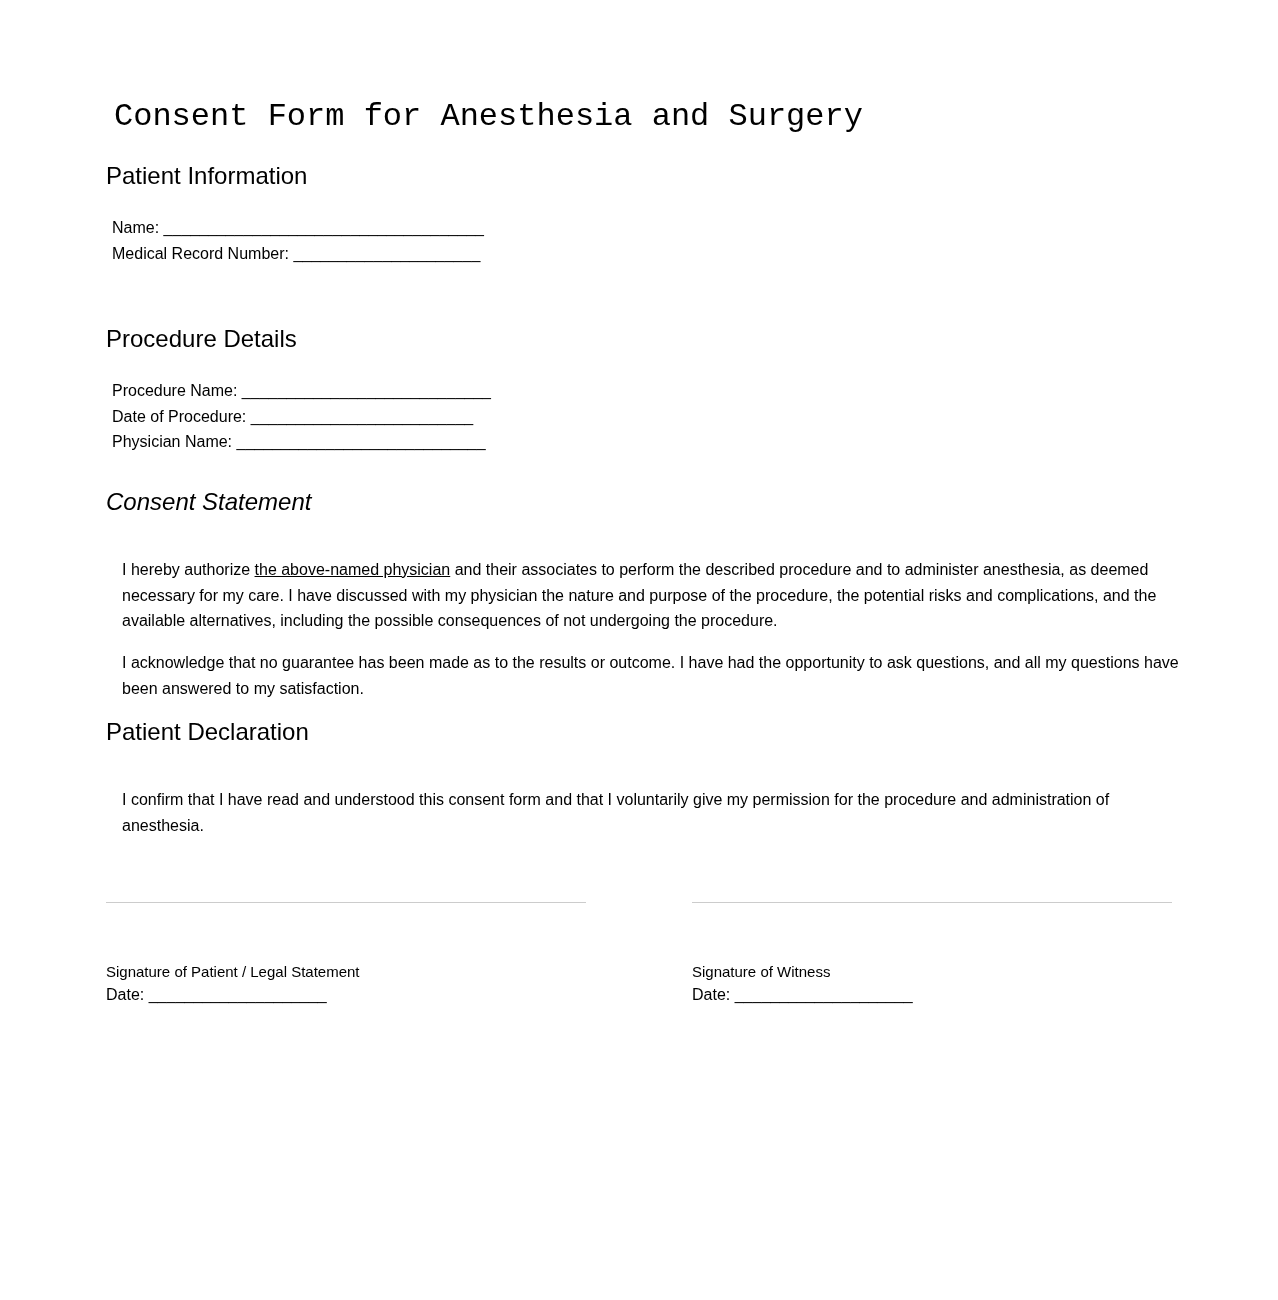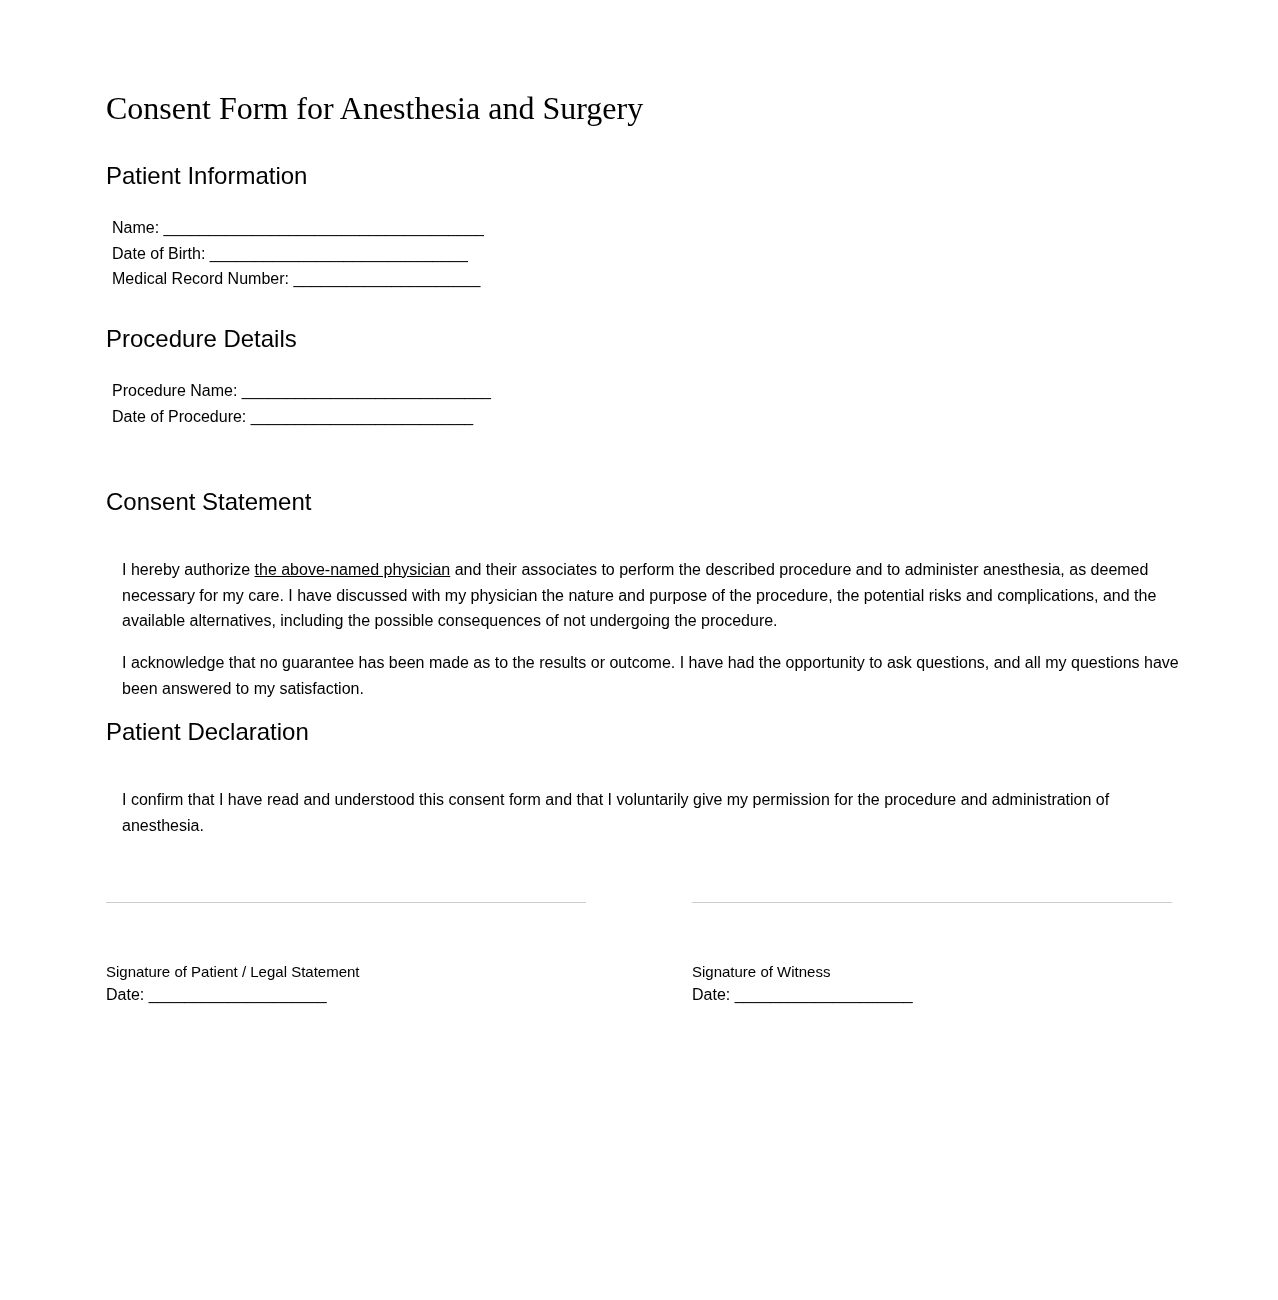--- a/index.html
+++ b/index.html
@@ -14,25 +14,25 @@
       color: #000000;
       position: relative;
     }
     .page {
       position: absolute;
       left: 106px;
       top: 0;
       width: 1066px;
     }
     h1 {
-      font-family: Liberation Serif, serif;
+      font-family: Liberation Mono, monospace;
       font-weight: normal;
       font-size: 32px;
       line-height: 37px;
-      margin: 0;
+      margin: 8px;
       position: absolute;
       top: 90px;
       left: 0;
       white-space: nowrap;
     }
     h2 {
       font-family: "Liberation Sans", sans-serif;
       font-weight: normal;
       font-size: 24px;
       line-height: 28px;
@@ -86,42 +86,42 @@
 
   <h1>Consent Form for Anesthesia and Surgery</h1>
 
   <h2 style="top:162px;">Patient Information</h2>
   <div class="fields" style="top:215px;">
     <div class="field">
       <span>Name:</span>
       <span>____________________________________</span>
     </div>
     <div class="field">
-      <span>Date of Birth:</span>
-      <span>_____________________________</span>
-    </div>
-    <div class="field">
       <span>Medical Record Number:</span>
       <span>_____________________</span>
     </div>
   </div>
 
   <h2 style="top:325px;">Procedure Details</h2>
   <div class="fields" style="top:378px;">
     <div class="field">
       <span>Procedure Name:</span>
       <span>____________________________</span>
     </div>
     <div class="field">
       <span>Date of Procedure:</span>
       <span>_________________________</span>
     </div>
+    <div class="field">
+      <span>Physician Name:</span>
+      <span>____________________________</span>
+    </div>
   </div>
 
-  <h2 style="top:488px;">Consent Statement</h2>
+  <h2 style="top:488px;font-style:italic;">Consent Statement</h2>
   <p class="para" style="top:541px;"><span>I hereby authorize </span><span class="u">the above-named physician</span><span> and their associates to perform the described procedure and to administer anesthesia, as deemed necessary for my care. I have discussed with my physician the nature and purpose of the procedure, the potential risks and complications, and the available alternatives, including the possible consequences of not undergoing the procedure.</span></p>
   <p class="para" style="top:634px;">I acknowledge that no guarantee has been made as to the results or outcome. I have had the opportunity to ask questions, and all my questions have been answered to my satisfaction.</p>
 
   <h2 style="top:718px;">Patient Declaration</h2>
   <p class="para" style="top:771px;">I confirm that I have read and understood this consent form and that I voluntarily give my permission for the procedure and administration of anesthesia.</p>
 
   <div class="sig-col" style="left:0;">
     <div class="sig-line"></div>
     <div class="sig-label">Signature of Patient / Legal Statement</div>
     <div class="sig-date">

